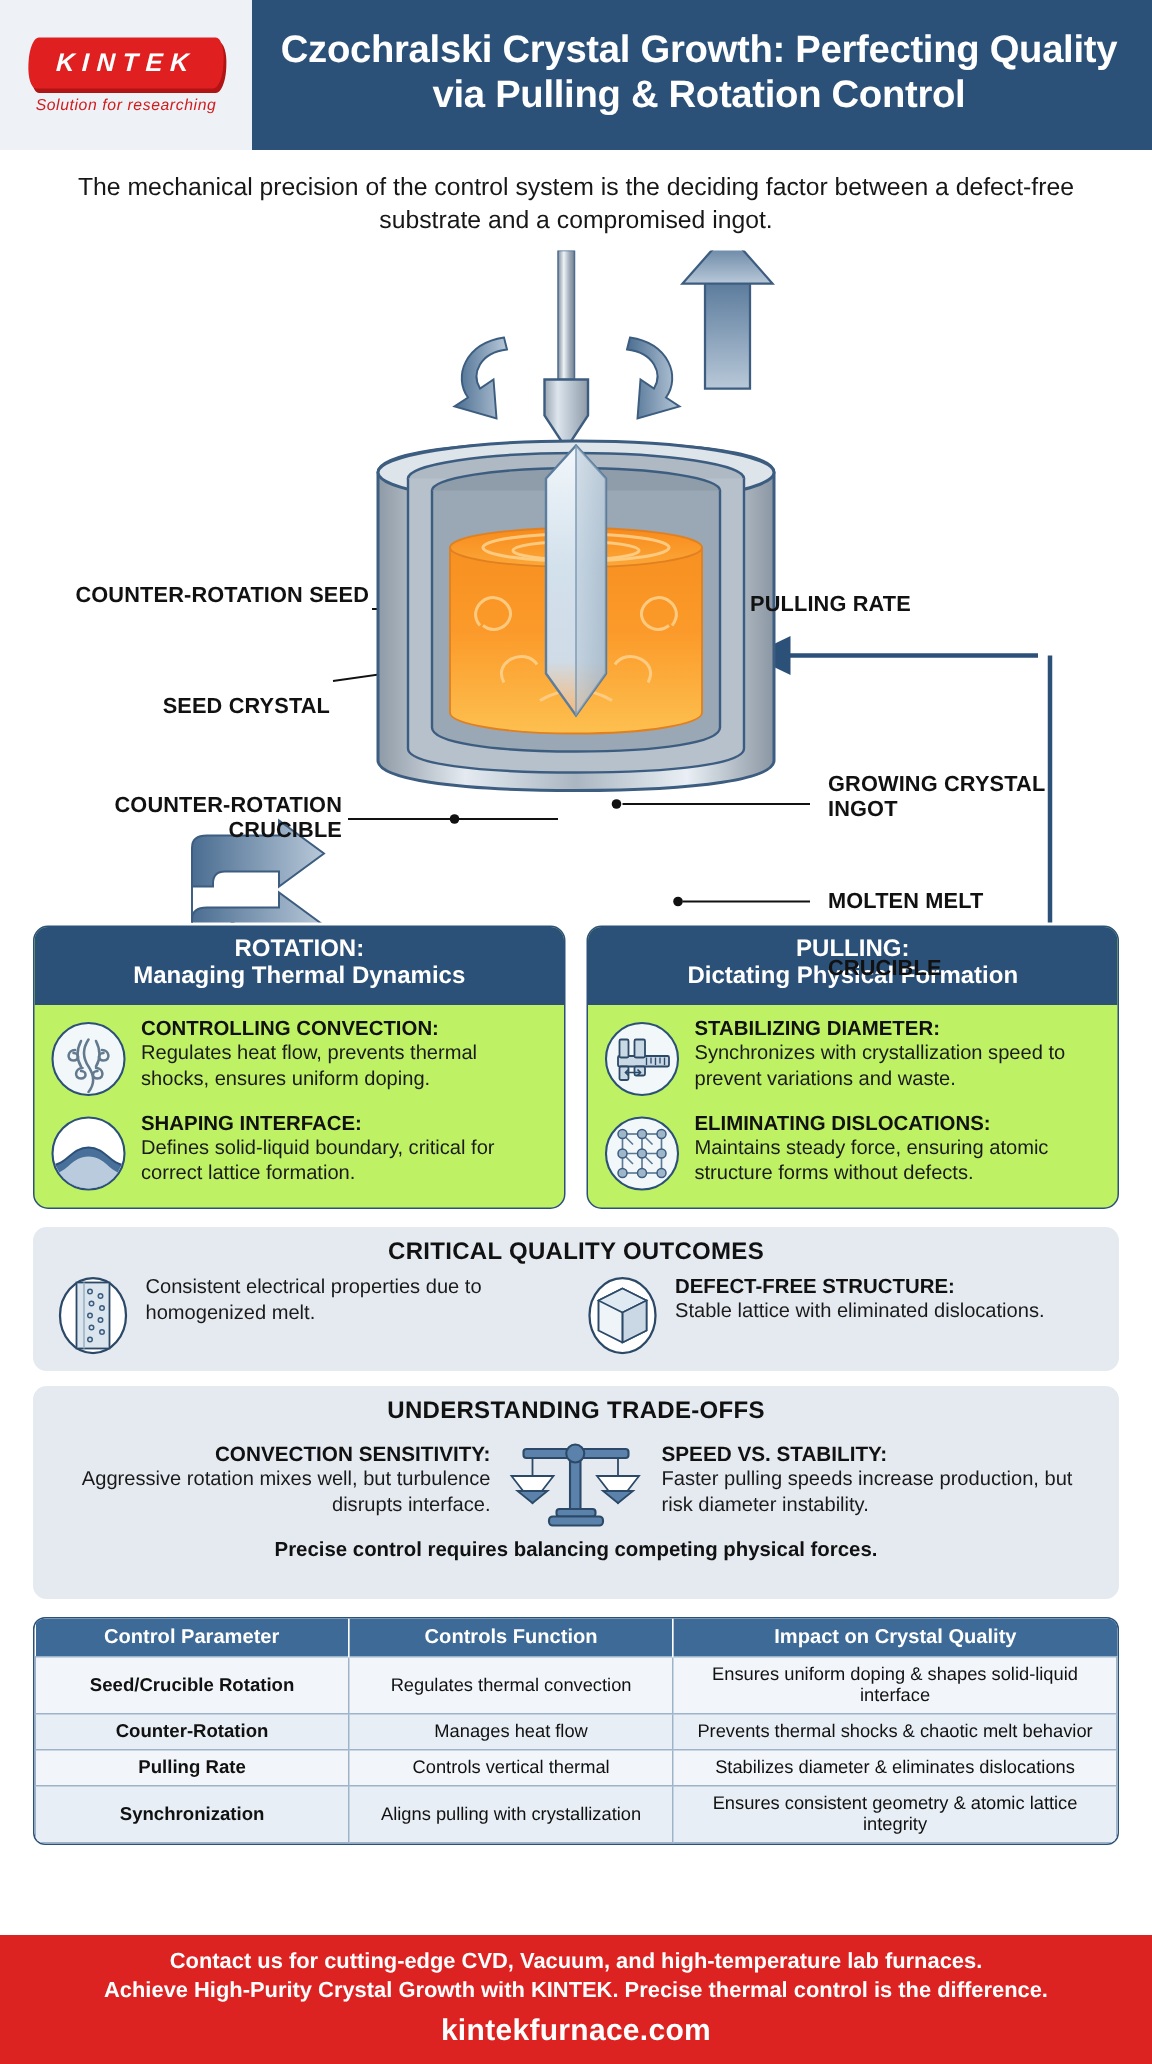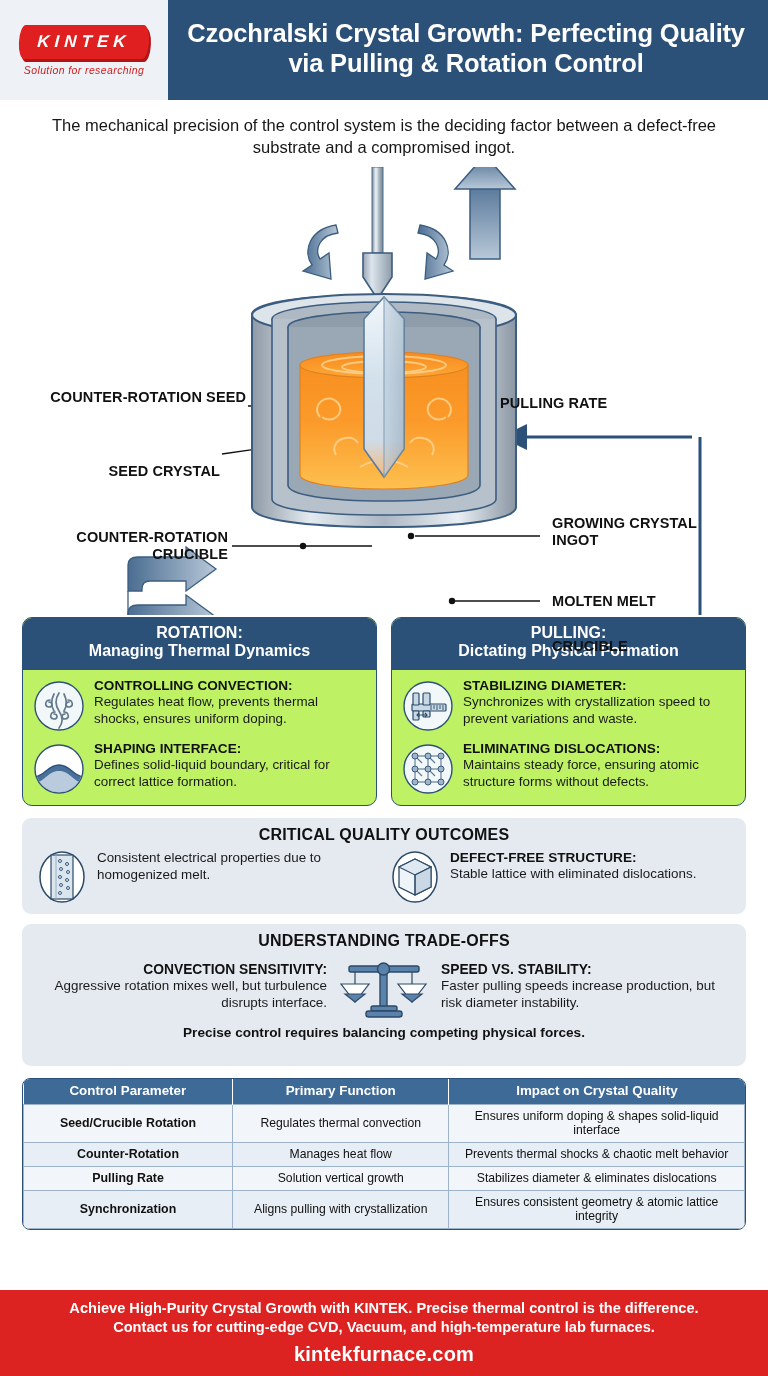--- a/index.html
+++ b/index.html
@@ -495,46 +495,46 @@
 <div class="tablewrap">
   <table>
     <colgroup>
         <col style="width:29%">
         <col style="width:30%">
         <col style="width:41%">
       </colgroup>
     <thead>
       <tr>
         <th>Control Parameter</th>
-        <th>Primary Function</th>
+        <th>Controls Function</th>
         <th>Impact on Crystal Quality</th>
       </tr>
     </thead>
     <tbody>
       <tr>
         <td class="p1">Seed/Crucible Rotation</td>
         <td>Regulates thermal convection</td>
         <td>Ensures uniform doping &amp; shapes solid-liquid interface</td>
       </tr>
       <tr>
         <td class="p1">Counter-Rotation</td>
         <td>Manages heat flow</td>
         <td>Prevents thermal shocks &amp; chaotic melt behavior</td>
       </tr>
       <tr>
         <td class="p1">Pulling Rate</td>
-        <td>Solution vertical growth</td>
+        <td>Controls vertical thermal</td>
         <td>Stabilizes diameter &amp; eliminates dislocations</td>
       </tr>
       <tr>
         <td class="p1">Synchronization</td>
         <td>Aligns pulling with crystallization</td>
         <td>Ensures consistent geometry &amp; atomic lattice integrity</td>
       </tr>
     </tbody>
   </table>
 </div>
 
 <div class="footer">
+  <div class="f1">Contact us for cutting-edge CVD, Vacuum, and high-temperature lab furnaces.</div>
   <div class="f1">Achieve High-Purity Crystal Growth with KINTEK. Precise thermal control is the difference.</div>
-  <div class="f1">Contact us for cutting-edge CVD, Vacuum, and high-temperature lab furnaces.</div>
   <div class="f2">kintekfurnace.com</div>
 </div>
 
 </body></html>

